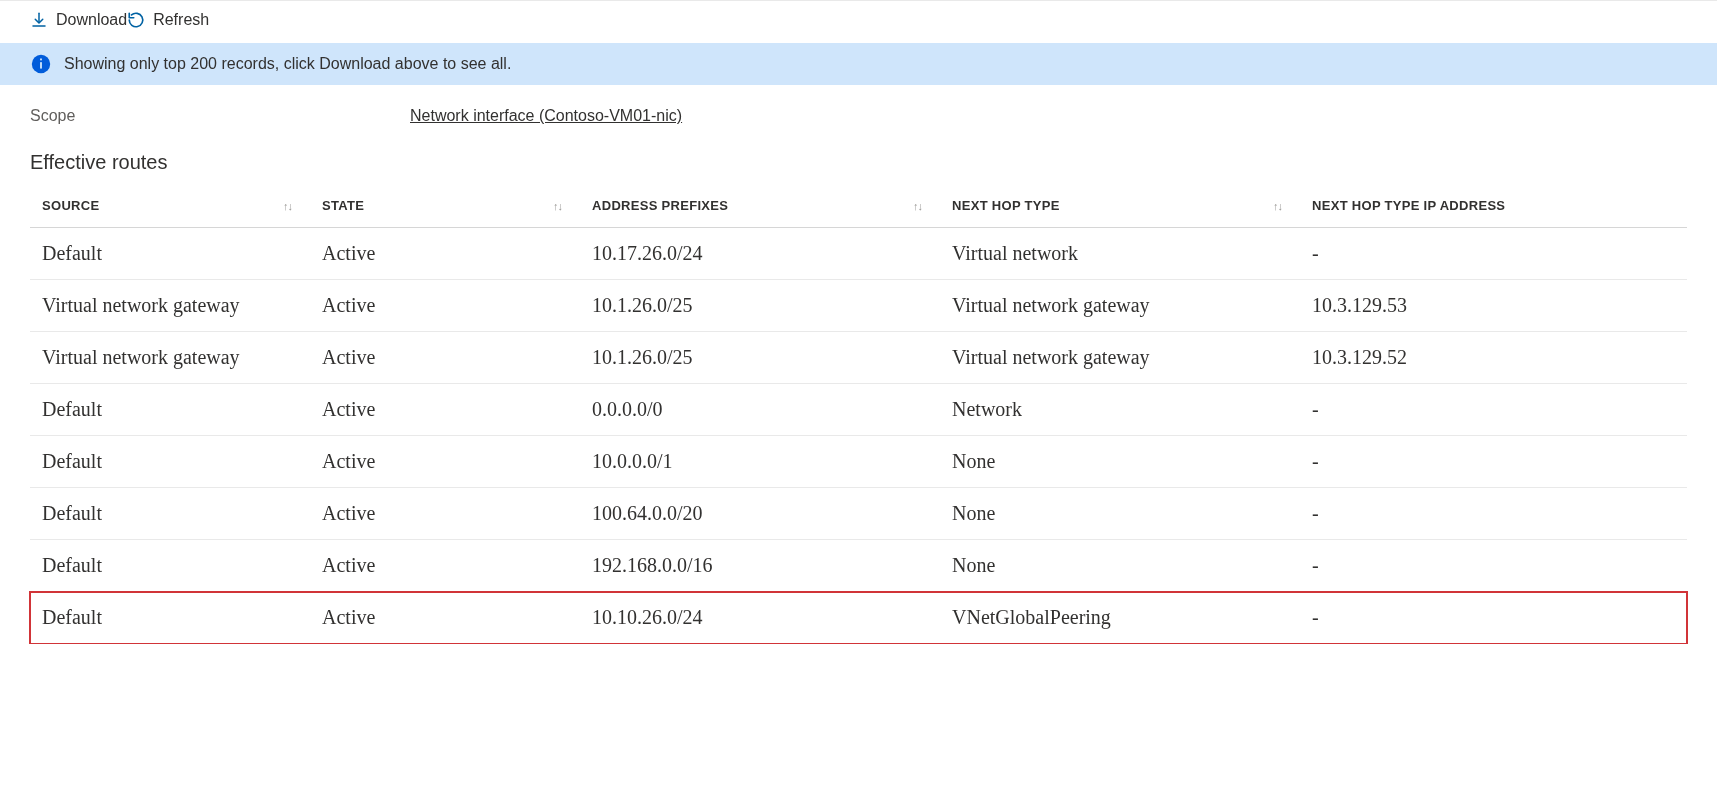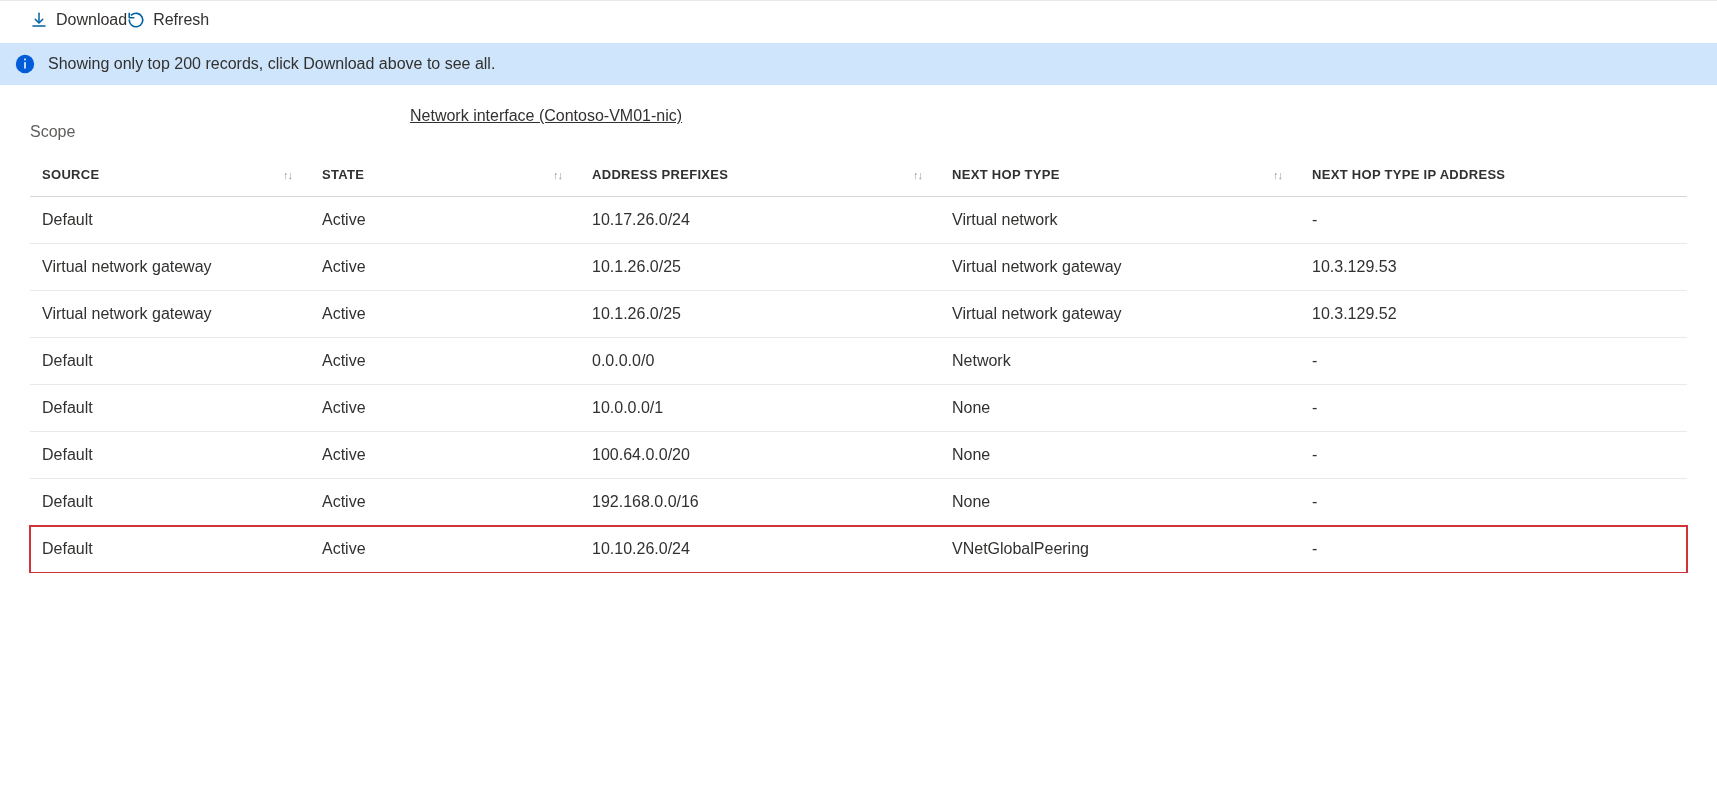--- a/index.html
+++ b/index.html
@@ -30,37 +30,36 @@
   }
   .toolbar .cmd .icon {
     color: #0062a3;
     display: inline-flex;
   }
   .msgbar {
     background: #cfe5fb;
     display: flex;
     align-items: center;
     gap: 12px;
-    padding: 10px 18px 10px 14px;
+    padding: 10px 18px 10px 30px;
     font-size: 16px;
     color: #323130;
   }
   .msgbar .info-icon {
     color: #015cda;
     display: inline-flex;
   }
   .scope-row {
     display: flex;
     padding: 22px 30px 12px 30px;
     font-size: 16px;
     color: #605e5c;
   }
   .scope-label {
     width: 380px;
-    margin-top: 16px;
   }
   .scope-value {
     color: #323130;
     text-decoration: underline;
   }
   .section-title {
     padding: 14px 30px 10px 30px;
     font-size: 20px;
     color: #323130;
   }
@@ -83,24 +82,25 @@
   .sort-icon {
     position: absolute;
     right: 18px;
     top: 50%;
     transform: translateY(-50%);
     color: #9a9896;
     font-size: 11px;
     letter-spacing: -1px;
   }
   table.routes tbody td {
-    font-size: 16px;
+    font-size: 20px;
     color: #323130;
     padding: 14px 12px;
     border-bottom: 1px solid #e9e9e9;
+    font-family: Liberation Serif, serif;
   }
   tr.highlight td {
     position: relative;
   }
   tr.highlight {
     outline: 2px solid #d13438;
     outline-offset: -1px;
   }
   
   col.c1 { width: 280px; }
@@ -146,20 +146,21 @@
       </svg>
     </span>
     <span>Showing only top 200 records, click Download above to see all.</span>
   </div>
 
   <div class="scope-row">
     <div class="scope-label">Scope</div>
     <div class="scope-value">Network interface (Contoso-VM01-nic)</div>
   </div>
 
+  <div class="section-title">Effective routes</div>
 
   <table class="routes">
     <colgroup>
       <col class="c1">
         <col class="c2">
         <col class="c3">
         <col class="c4">
         <col class="c5">
     </colgroup>
     <thead>

